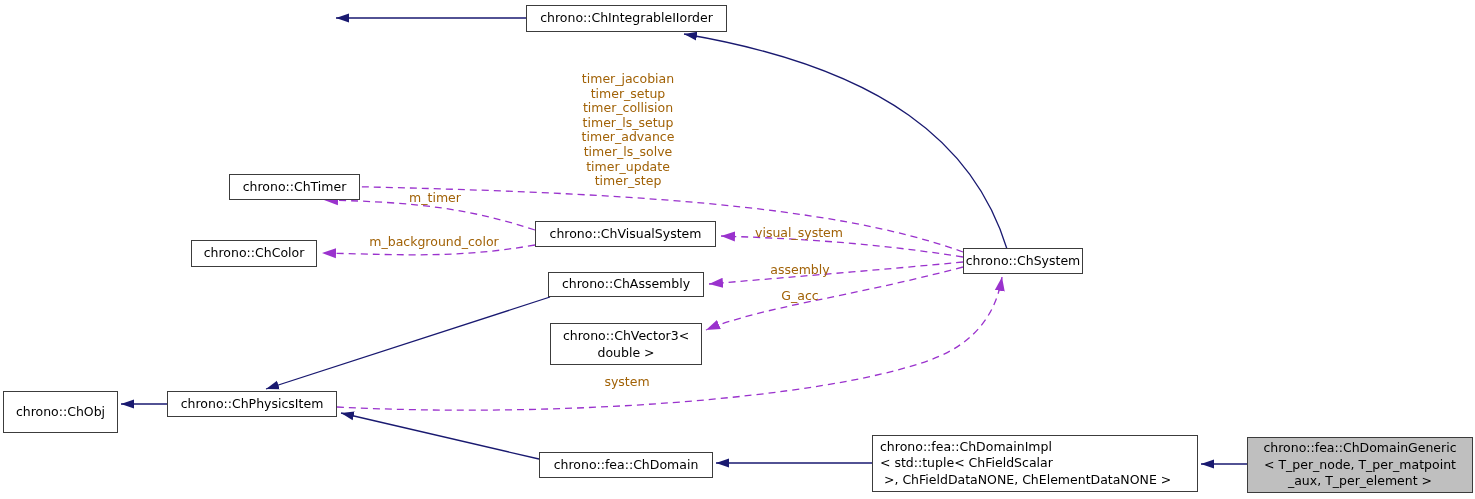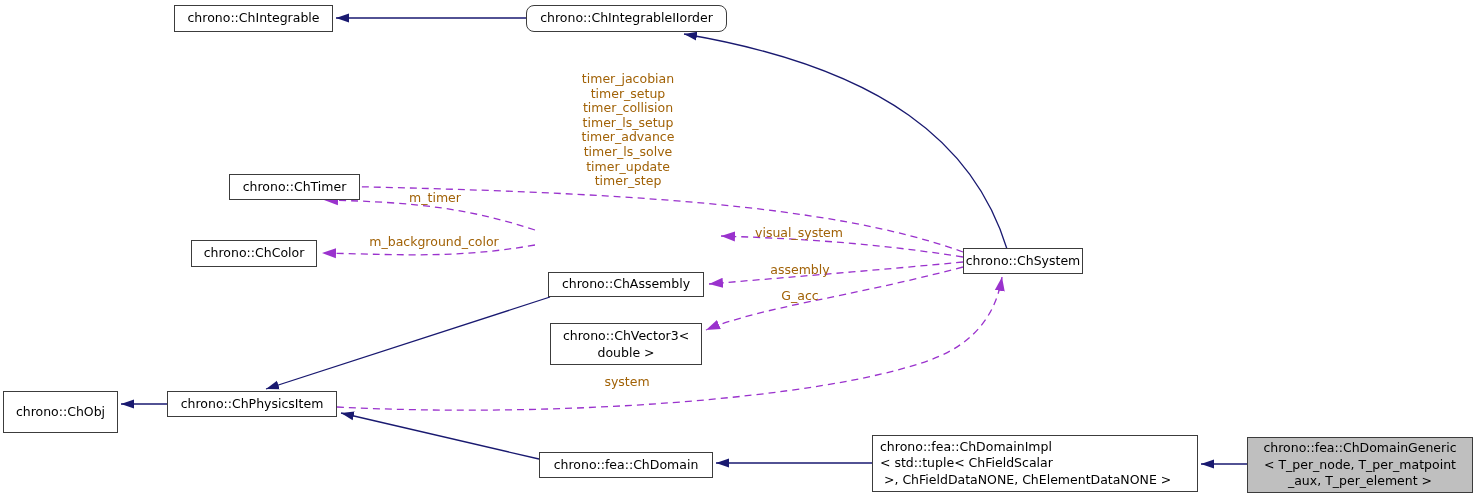--- a/index.html
+++ b/index.html
@@ -87,31 +87,31 @@
 timer_ls_solve
 timer_update
 timer_step</div>
   <div class="edge-label" style="left:403px; top:191px; width:64px;">m_timer</div>
   <div class="edge-label" style="left:363px; top:235px; width:142px;">m_background_color</div>
   <div class="edge-label" style="left:751px; top:226px; width:96px;">visual_system</div>
   <div class="edge-label" style="left:766px; top:263px; width:68px;">assembly</div>
   <div class="edge-label" style="left:777px; top:289px; width:46px;">G_acc</div>
   <div class="edge-label" style="left:601px; top:375px; width:52px;">system</div>
 
-  <div class="node" style="left:174px; top:5px; width:159px; height:27px;">
-    <span class="lbl">chrono::ChIntegrable</span>
-  </div>
-  <div class="node" style="left:526px; top:5px; width:201px; height:27px;border-radius:8px;">
+  <div class="node" style="left:526px; top:5px; width:201px; height:27px;">
     <span class="lbl">chrono::ChIntegrableIIorder</span>
   </div>
   <div class="node" style="left:188px; top:174px; width:131px; height:26px;margin-left:41px;">
     <span class="lbl">chrono::ChTimer</span>
   </div>
   <div class="node" style="left:191px; top:240px; width:126px; height:27px;">
     <span class="lbl">chrono::ChColor</span>
+  </div>
+  <div class="node" style="left:535px; top:221px; width:181px; height:26px;">
+    <span class="lbl">chrono::ChVisualSystem</span>
   </div>
   <div class="node" style="left:548px; top:272px; width:156px; height:25px;">
     <span class="lbl">chrono::ChAssembly</span>
   </div>
   <div class="node" style="left:550px; top:323px; width:152px; height:42px;">
     <span class="lbl" style="line-height:17px;">chrono::ChVector3&lt;
 double &gt;</span>
   </div>
   <div class="node" style="left:3px; top:391px; width:115px; height:42px;">
     <span class="lbl">chrono::ChObj</span>

